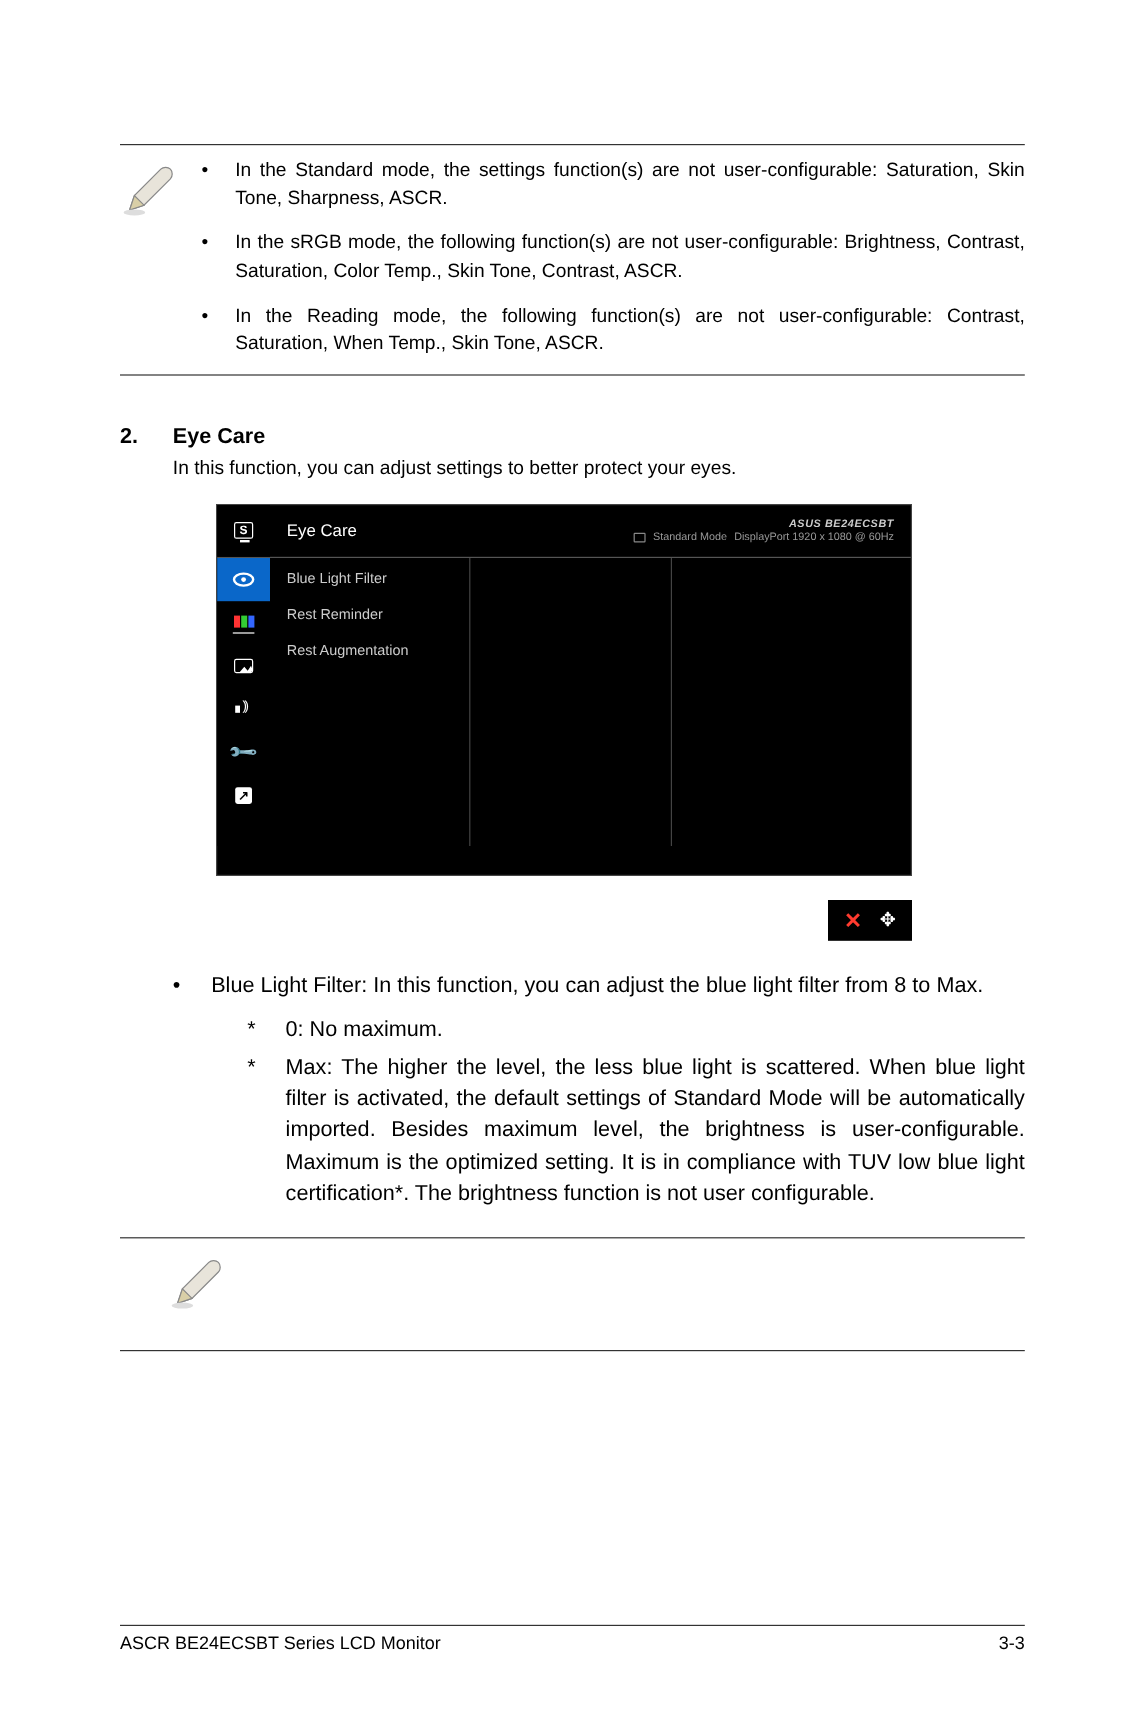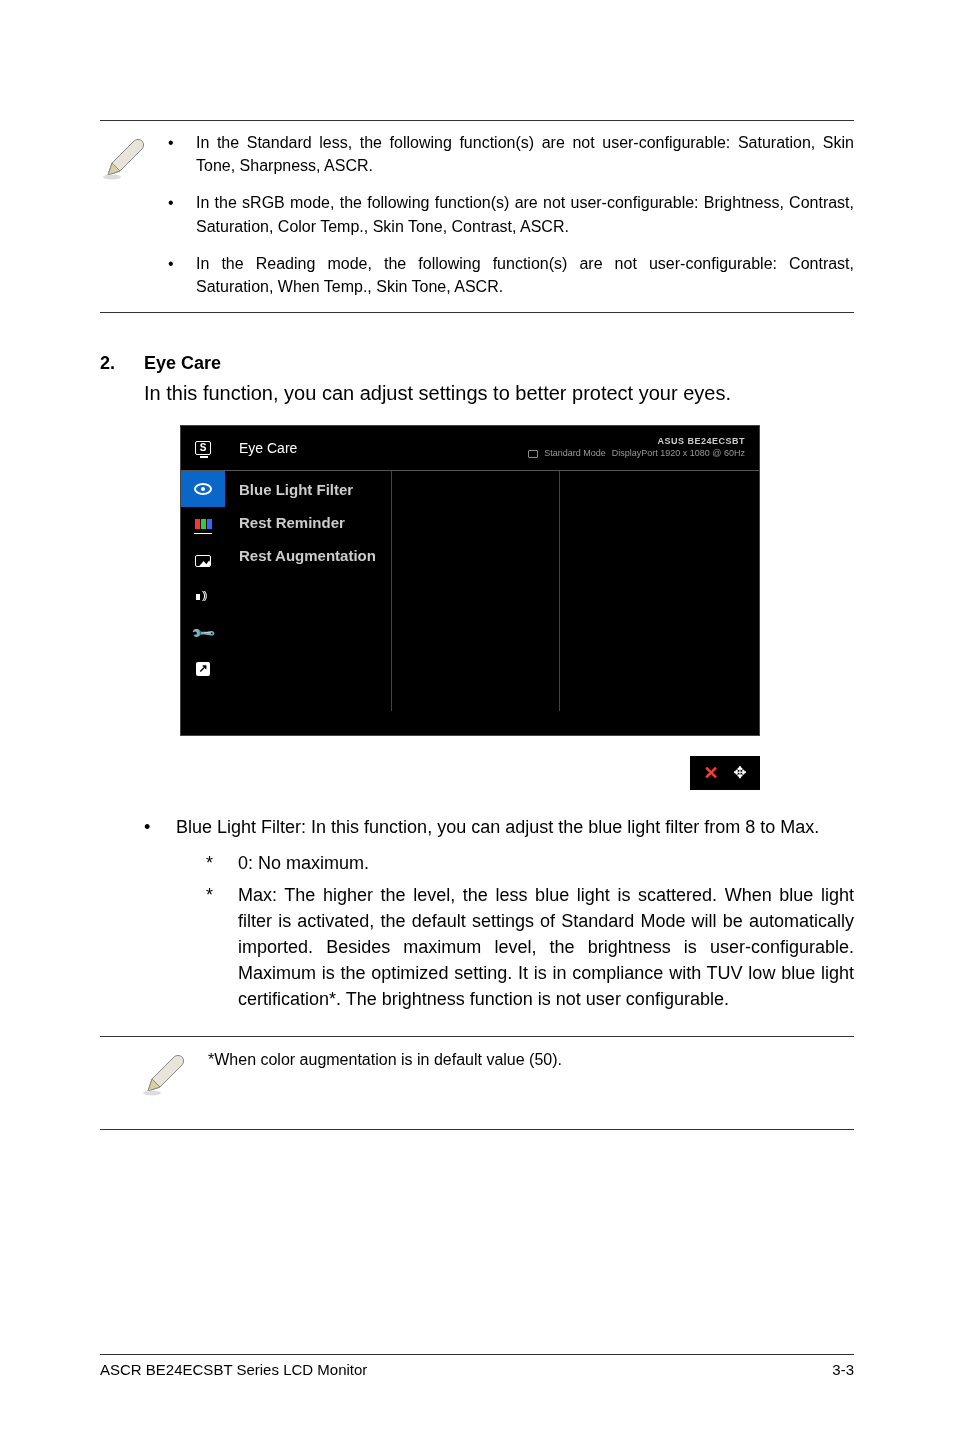--- a/index.html
+++ b/index.html
@@ -30,21 +30,21 @@
     line-height: 1.45;
     font-size: 16px;
   }
   .note-list .bullet-row:last-child { margin-bottom: 0; }
   .note-list .dot { width: 28px; flex: 0 0 28px; text-align: left; }
   .note-list .txt { flex: 1; text-align: justify; }
 
   .section-row { display: flex; align-items: flex-start; gap: 20px; margin-bottom: 6px; }
   .section-num { font-weight: bold; font-size: 18px; width: 24px; flex: 0 0 24px; }
   .section-title { font-weight: bold; font-size: 18px; }
-  .section-desc { font-size: 20px; margin-left: 44px; margin-bottom: 18px; line-height: 1.35; }
+  .section-desc { font-size: 16px; margin-left: 44px; margin-bottom: 18px; line-height: 1.35; }
 
   
   .osd {
     background: #000;
     width: 580px;
     margin-left: 80px;
     display: flex;
     flex-direction: column;
     color: #fff;
     font-family: Arial, sans-serif;
@@ -63,32 +63,32 @@
   }
   .osd-header-mid {
     flex: 1;
     padding: 10px 14px;
     display: flex;
     align-items: center;
     justify-content: space-between;
   }
   .osd-title { font-size: 14px; }
   .osd-status { text-align: right; font-size: 9px; line-height: 1.3; color: #999; }
-  .osd-status .model { letter-spacing: 0.5px; font-weight: bold; color: #ccc; }
+  .osd-status .model { letter-spacing: 0.5px; font-weight: bold; color: #ccc; font-style: italic; }
   .osd-status .mode { display: flex; align-items: center; gap: 6px; justify-content: flex-end; }
   .mon-icon { display:inline-block; width:10px; height:8px; border:1px solid #888; border-radius:1px; }
 
   .osd-body { display: flex; height: 240px; }
   .osd-sidebar { width: 44px; background:#000; display:flex; flex-direction:column; }
   .osd-side-item { height: 36px; display:flex; align-items:center; justify-content:center; color:#fff; }
   .osd-side-item.active { background: #0a67c9; }
   .osd-col1 { flex:1; border-right: 1px solid #444; padding: 2px 0; }
   .osd-col2 { flex:1; border-right: 1px solid #444; }
   .osd-col3 { flex:1.2; }
-  .osd-menu-item { font-size:15px; color:#ccc; padding:8px 14px;font-weight:bold; }
+  .osd-menu-item { font-size:12px; color:#ccc; padding:8px 14px; }
   .osd-footer { height: 24px; }
 
   .osd-buttons {
     background:#000;
     width: 70px;
     height: 34px;
     margin-left: 590px;
     margin-top: 20px;
     display:flex;
     align-items:center;
@@ -158,21 +158,21 @@
   <div class="pencil-icon">
     <svg viewBox="0 0 48 48">
         <path d="M8 40 L12 28 L34 6 C36 4 40 4 42 6 C44 8 44 12 42 14 L20 36 Z" fill="#e8e4da" stroke="#888" stroke-width="1"></path>
         <path d="M8 40 L12 28 L20 36 Z" fill="#d9cfa7" stroke="#888"></path>
         <ellipse cx="12" cy="42" rx="9" ry="2.5" fill="#ddd"></ellipse>
       </svg>
   </div>
   <div class="note-list">
     <div class="bullet-row">
         <span class="dot">•</span>
-        <span class="txt">In the Standard less, the following function(s) are not user-configurable: Saturation, Skin Tone, Sharpness, ASCR.</span>
+        <span class="txt">In the Standard mode, the settings function(s) are not user-configurable: Saturation, Skin Tone, Sharpness, ASCR.</span>
       </div>
     <div class="bullet-row">
         <span class="dot">•</span>
         <span class="txt">In the sRGB mode, the following function(s) are not user-configurable: Brightness, Contrast, Saturation, Color Temp., Skin Tone, Contrast, ASCR.</span>
       </div>
     <div class="bullet-row">
         <span class="dot">•</span>
         <span class="txt">In the Reading mode, the following function(s) are not user-configurable: Contrast, Saturation, When Temp., Skin Tone, ASCR.</span>
       </div>
   </div>
@@ -264,19 +264,18 @@
 </div>
 
 <div class="note-block2">
   <div class="pencil-icon">
     <svg viewBox="0 0 48 48">
         <path d="M8 40 L12 28 L34 6 C36 4 40 4 42 6 C44 8 44 12 42 14 L20 36 Z" fill="#e8e4da" stroke="#888" stroke-width="1"></path>
         <path d="M8 40 L12 28 L20 36 Z" fill="#d9cfa7" stroke="#888"></path>
         <ellipse cx="12" cy="42" rx="9" ry="2.5" fill="#ddd"></ellipse>
       </svg>
   </div>
-  <div class="txt">*When color augmentation is in default value (50).</div>
 </div>
 
 <div class="page-footer">
   <span>ASCR BE24ECSBT Series LCD Monitor</span>
   <span>3-3</span>
 </div>
 
 </body></html>

